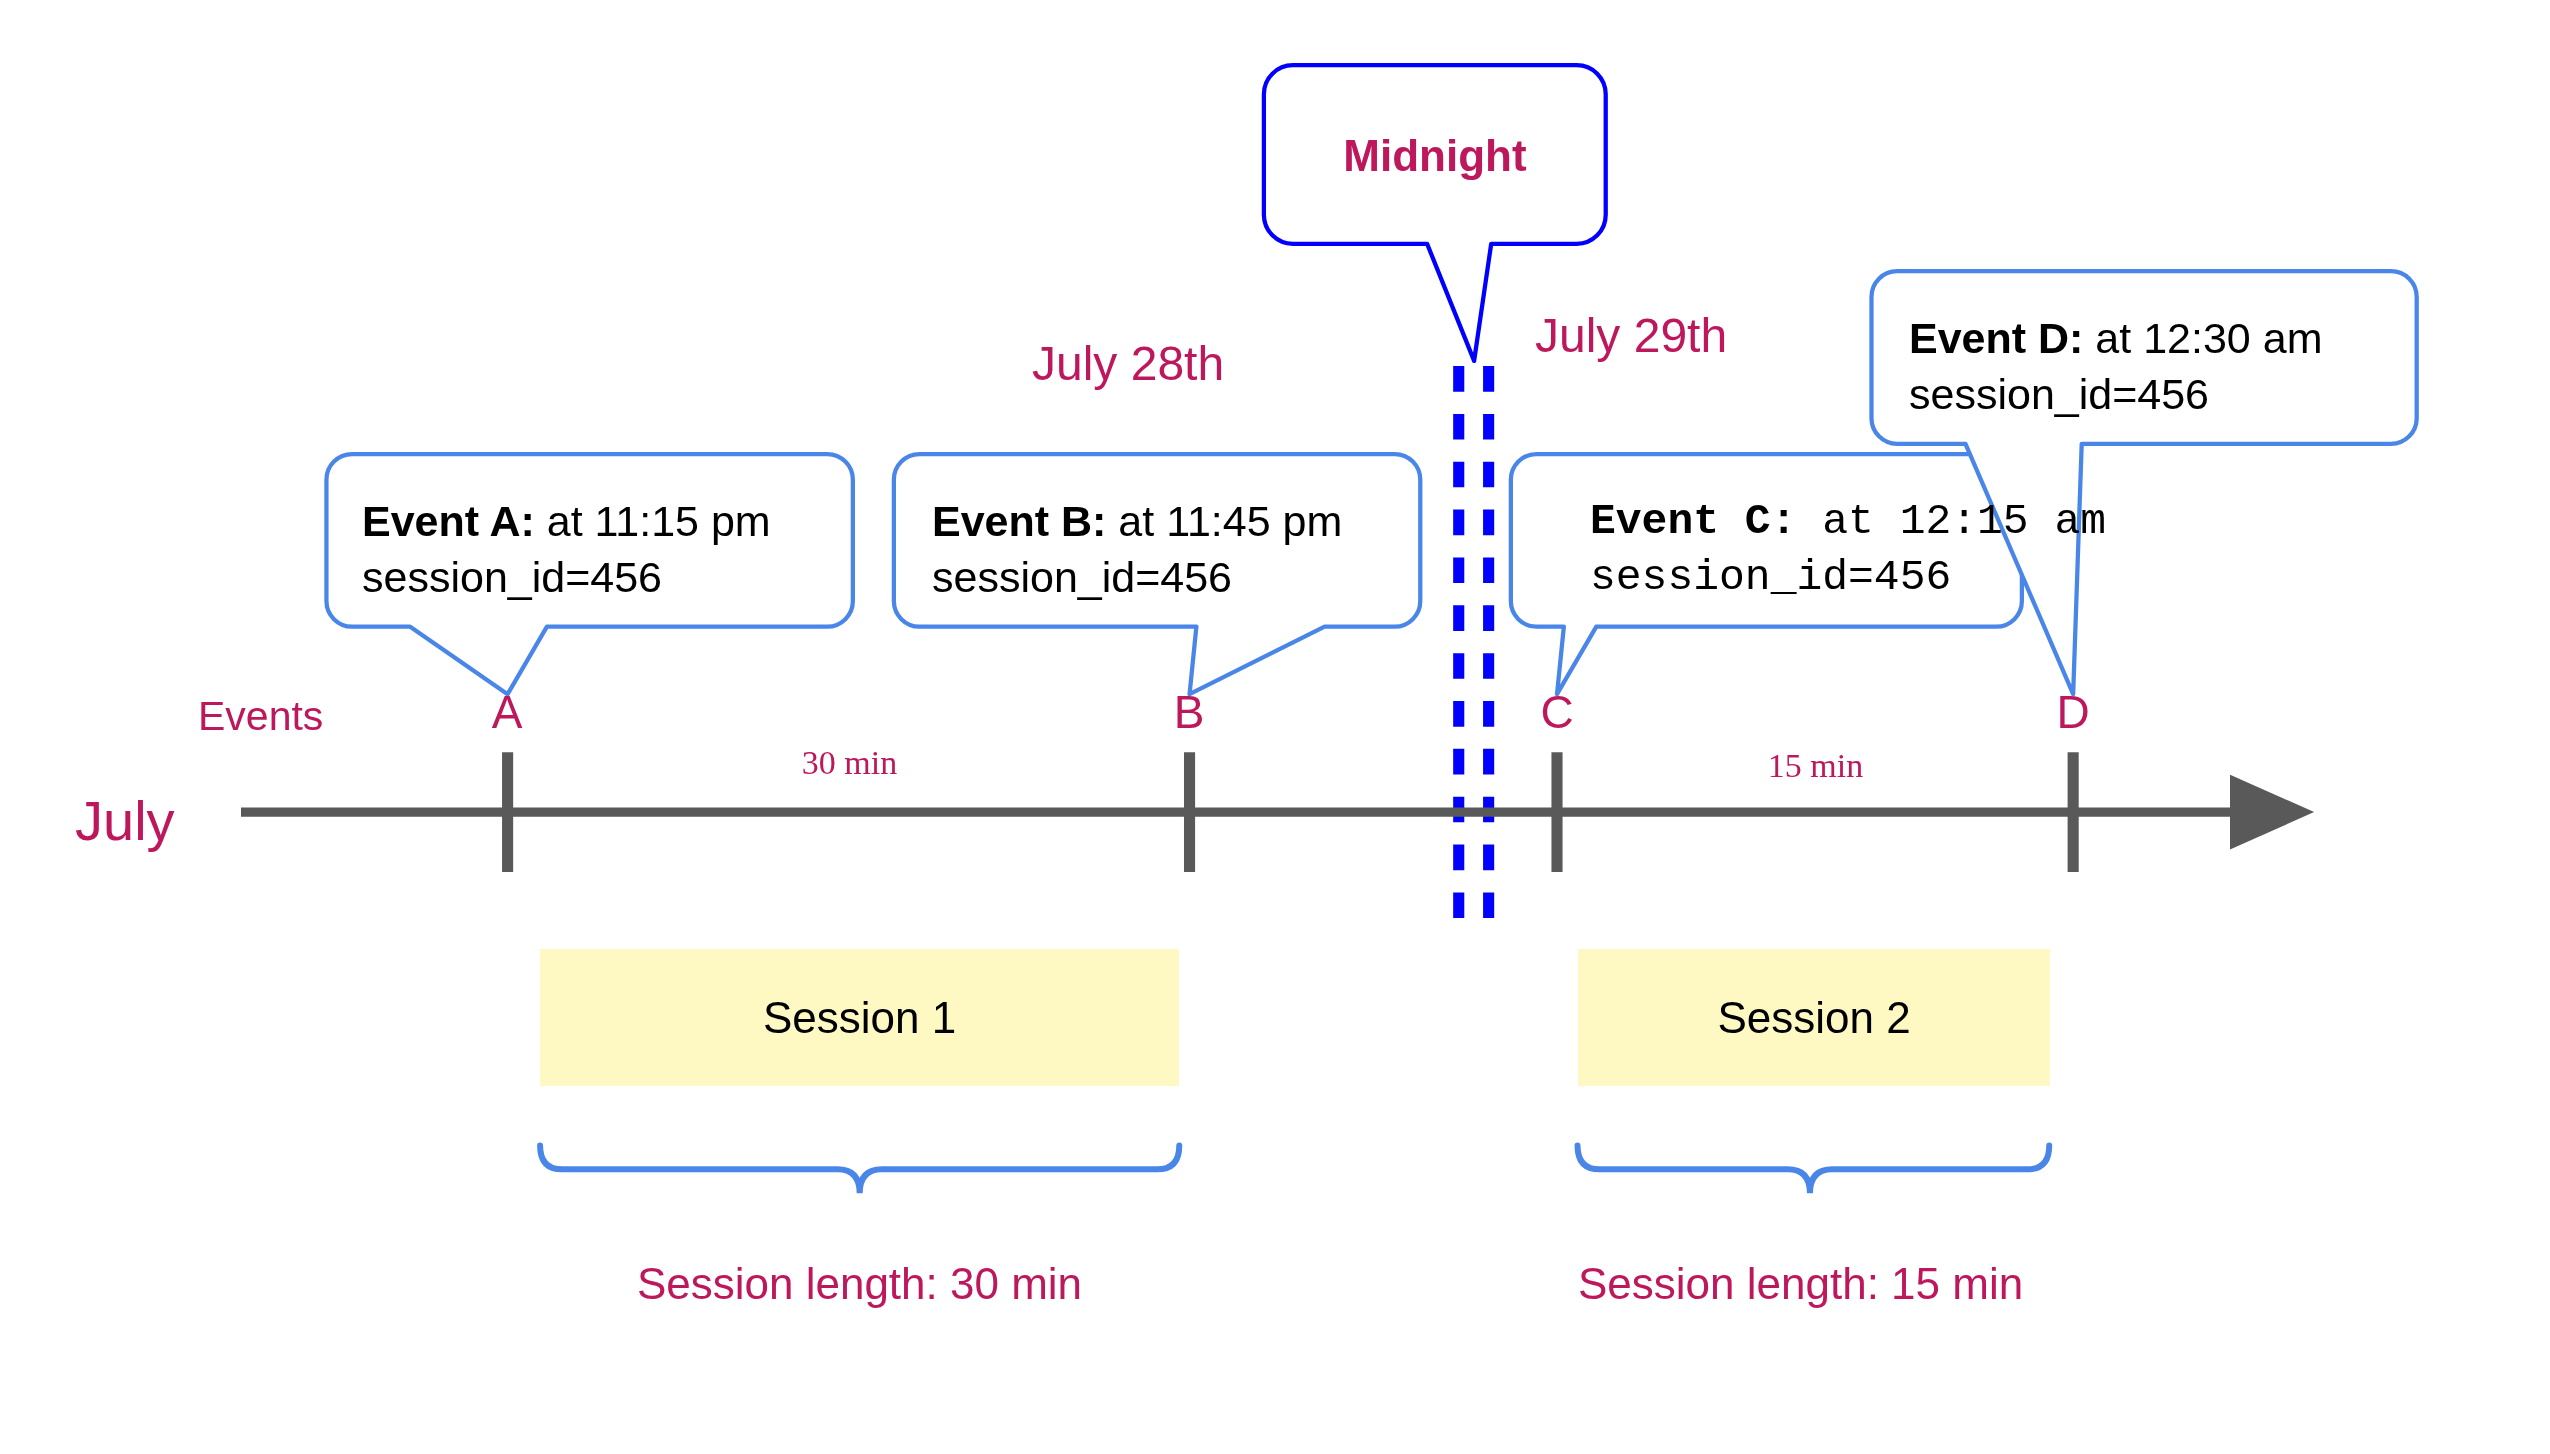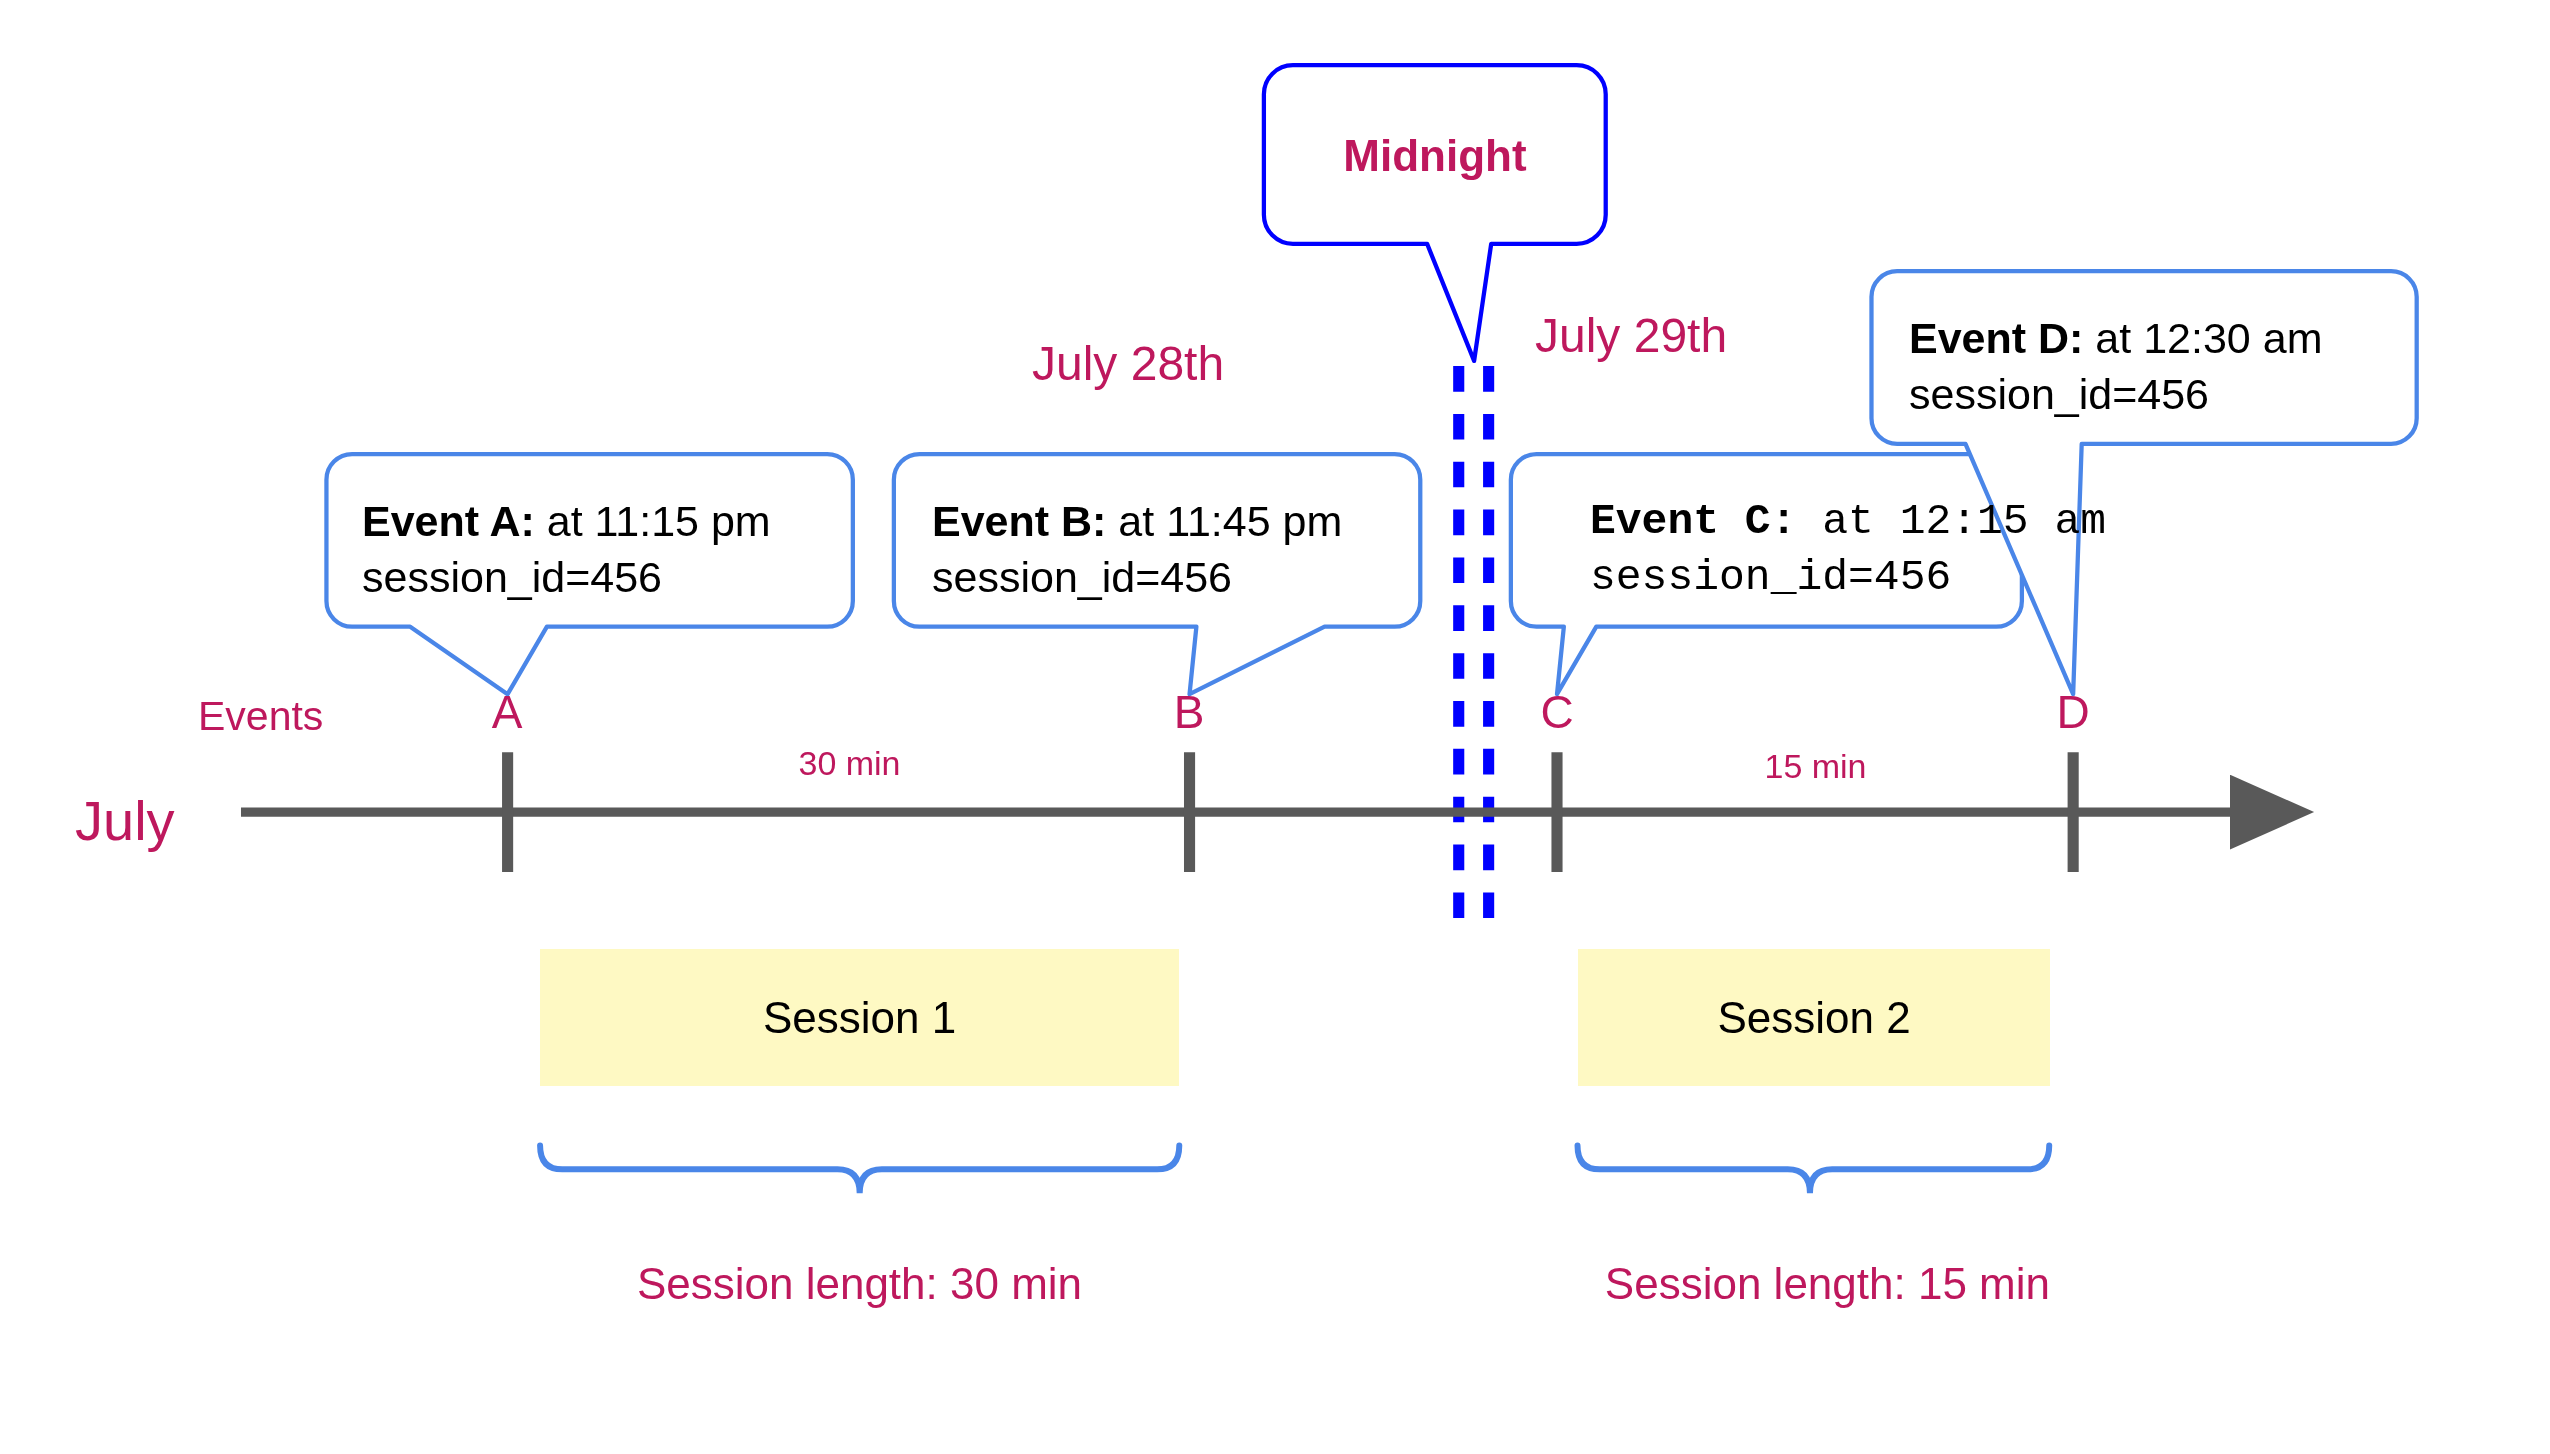--- a/index.html
+++ b/index.html
@@ -47,20 +47,21 @@
     font-size: 41px;
   }
   .label-event-letter {
     font-size: 46px;
   }
   .label-date {
     font-size: 48px;
   }
   .label-interval {
     font-size: 34px;
+    font-family: Liberation Serif, serif;
   }
   .label-session-length {
     font-size: 44px;
   }
   .label-midnight {
     font-size: 44px;
     font-weight: bold;
   }
   
   .session-bar {
@@ -240,16 +241,16 @@
 
   <div class="session-bar" style="left:540px; top:949px; width:639px; height:137px;">
     <div class="session-bar-label">Session 1</div>
   </div>
 
   <div class="session-bar" style="left:1578px; top:949px; width:472px; height:137px;">
     <div class="session-bar-label">Session 2</div>
   </div>
 
   <div class="txt label-session-length" style="left:540px; top:1256px; width:639px; text-align:center;">Session length: 30 min</div>
-  <div class="txt label-session-length" style="left:1578px; top:1256px; width:472px; text-align:right;">Session length: 15 min</div>
+  <div class="txt label-session-length" style="left:1578px; top:1256px; width:472px; text-align:left;">Session length: 15 min</div>
 
 </div>
 
 
 </body></html>

